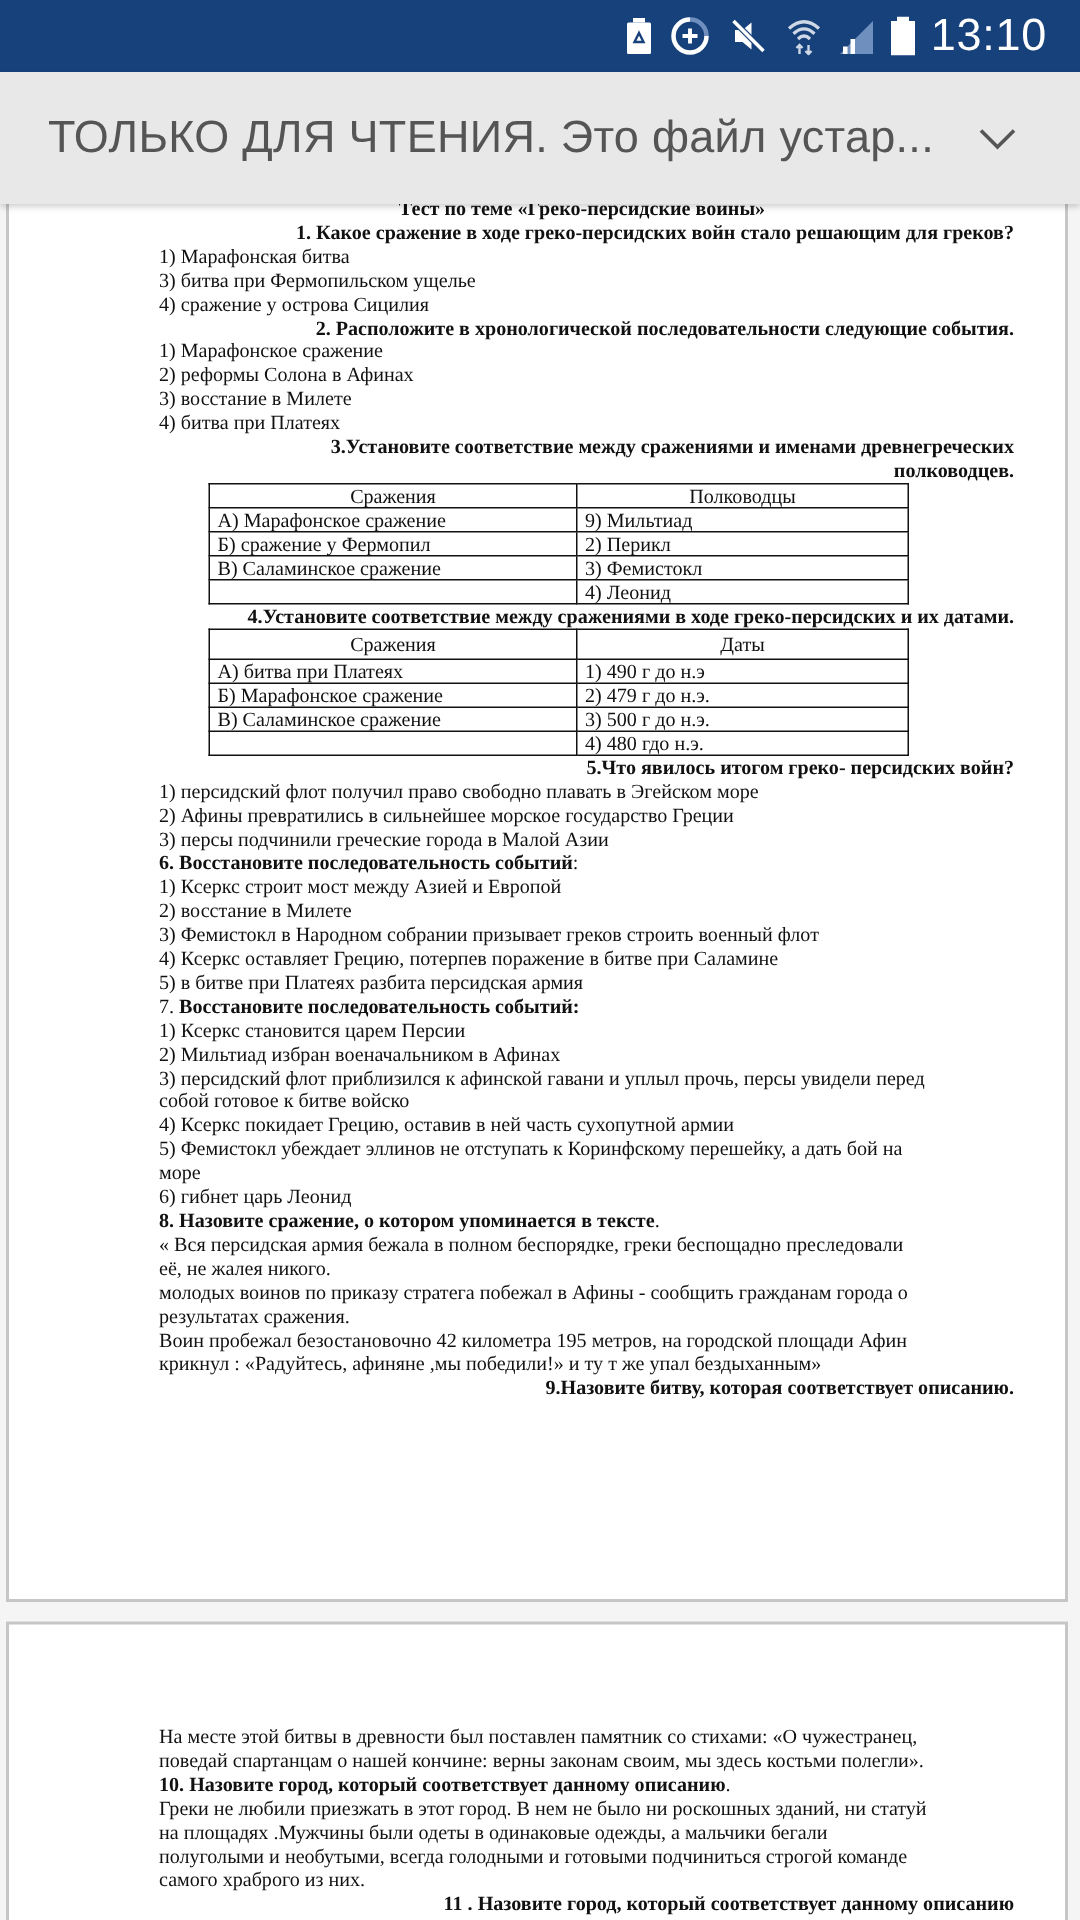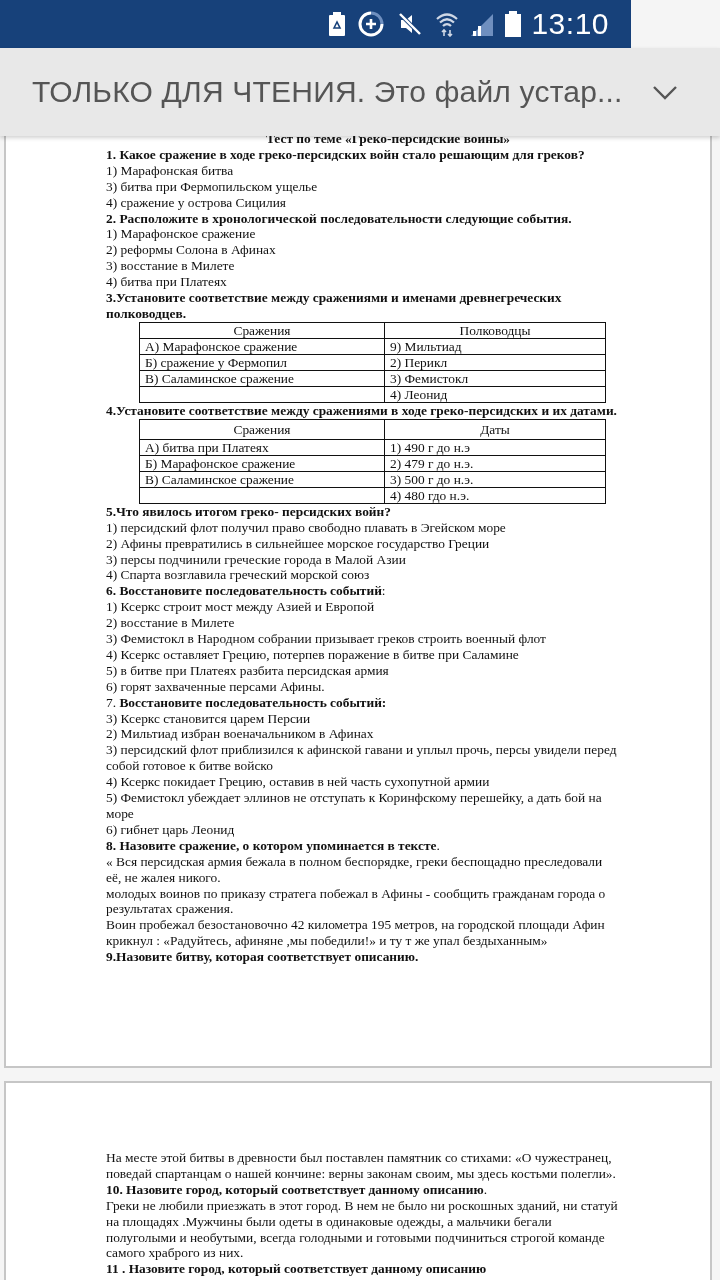--- a/index.html
+++ b/index.html
@@ -2,21 +2,21 @@
 <html><head>
 <meta charset="utf-8">
 <style>
   html, body { margin: 0; padding: 0; }
   body {
     width: 720px; height: 1280px; overflow: hidden; position: relative;
     background: #f5f5f5;
     font-family: "Liberation Serif", serif;
   }
   .statusbar {
-    position: absolute; left: 0; top: 0; width: 631px; height: 48px;
+    position: absolute; left: 0; top: 0; width: 720px; height: 48px;
     background: #17417a; color: #fff;
     display: flex; align-items: center; justify-content: flex-end;
     padding-right: 22px; box-sizing: border-box;
     font-family: "Liberation Sans", sans-serif;
   }
   .sb-icon { display: inline-flex; align-items: center; justify-content: center; margin-left: 12px; height: 30px; }
   .sb-time { font-size: 30px; margin-left: 10px; letter-spacing: 0.5px; }
   .appbar {
     position: absolute; left: 0; top: 48px; width: 720px; height: 88px;
     background: #e8e8e8;
@@ -37,21 +37,21 @@
     position: absolute; left: 4px; width: 708px; background: #fff;
     border: 2px solid #c6c6c6; box-sizing: border-box;
   }
   .page1 { top: 120px; height: 948px; }
   .page2 { top: 1081px; height: 240px; }
   .doc {
     position: absolute; left: 106px; width: 570px;
     font-size: 13.4px; line-height: 15.9px; color: #111;
   }
   .doc .line { white-space: nowrap; }
-  .b { font-weight: bold; }
+  .b { font-weight: bold; text-align: right; }
   .title { text-align: center; font-weight: bold; padding-left: 0; margin-left: -6px; }
   table.match {
     border-collapse: collapse; margin-left: 33px; width: 467px;
     font-size: 13.4px; line-height: 15px;
   }
   table.match td {
     border: 1px solid #111; padding: 0 5px; height: 15px; vertical-align: middle;
   }
   table.match td.h { text-align: center; }
   table.match td.c1 { width: 234px; }
@@ -182,32 +182,30 @@
       <td class="c1"></td>
       <td>4)  480 гдо н.э.</td>
     </tr>
   </tbody>
     </table>
 
   <div class="line b">5.Что явилось итогом греко- персидских войн?</div>
   <div class="line">1) персидский флот получил право свободно плавать в Эгейском море</div>
   <div class="line">2) Афины превратились в сильнейшее морское государство Греции</div>
   <div class="line">3) персы  подчинили греческие города в Малой Азии</div>
-  <div class="line">4) Спарта возглавила греческий морской союз</div>
 
   <div class="line"><span class="b">6. Восстановите последовательность событий</span><span>:</span></div>
   <div class="line">1) Ксеркс  строит мост между Азией и Европой</div>
   <div class="line">2) восстание в Милете</div>
   <div class="line">3) Фемистокл в Народном собрании призывает греков строить военный флот</div>
   <div class="line">4) Ксеркс оставляет Грецию,  потерпев поражение в битве  при Саламине</div>
   <div class="line">5) в битве при Платеях разбита персидская армия</div>
-  <div class="line">6) горят захваченные персами Афины.</div>
 
   <div class="line"><span>7. </span><span class="b">Восстановите последовательность событий:</span></div>
-  <div class="line">3) Ксеркс становится царем Персии</div>
+  <div class="line">1) Ксеркс становится царем Персии</div>
   <div class="line">2) Мильтиад избран военачальником в Афинах</div>
   <div class="line">3) персидский флот приблизился к афинской гавани и уплыл прочь, персы увидели перед</div>
   <div class="line">собой готовое к битве войско</div>
   <div class="line">4) Ксеркс покидает Грецию, оставив в ней часть сухопутной армии</div>
   <div class="line">5) Фемистокл  убеждает эллинов не отступать к  Коринфскому перешейку, а дать бой на</div>
   <div class="line">море</div>
   <div class="line">6) гибнет  царь Леонид</div>
 
   <div class="line"><span class="b">8. Назовите сражение, о котором упоминается в тексте</span><span>.</span></div>
   <div class="line"> « Вся  персидская армия бежала в полном беспорядке, греки беспощадно преследовали</div>

